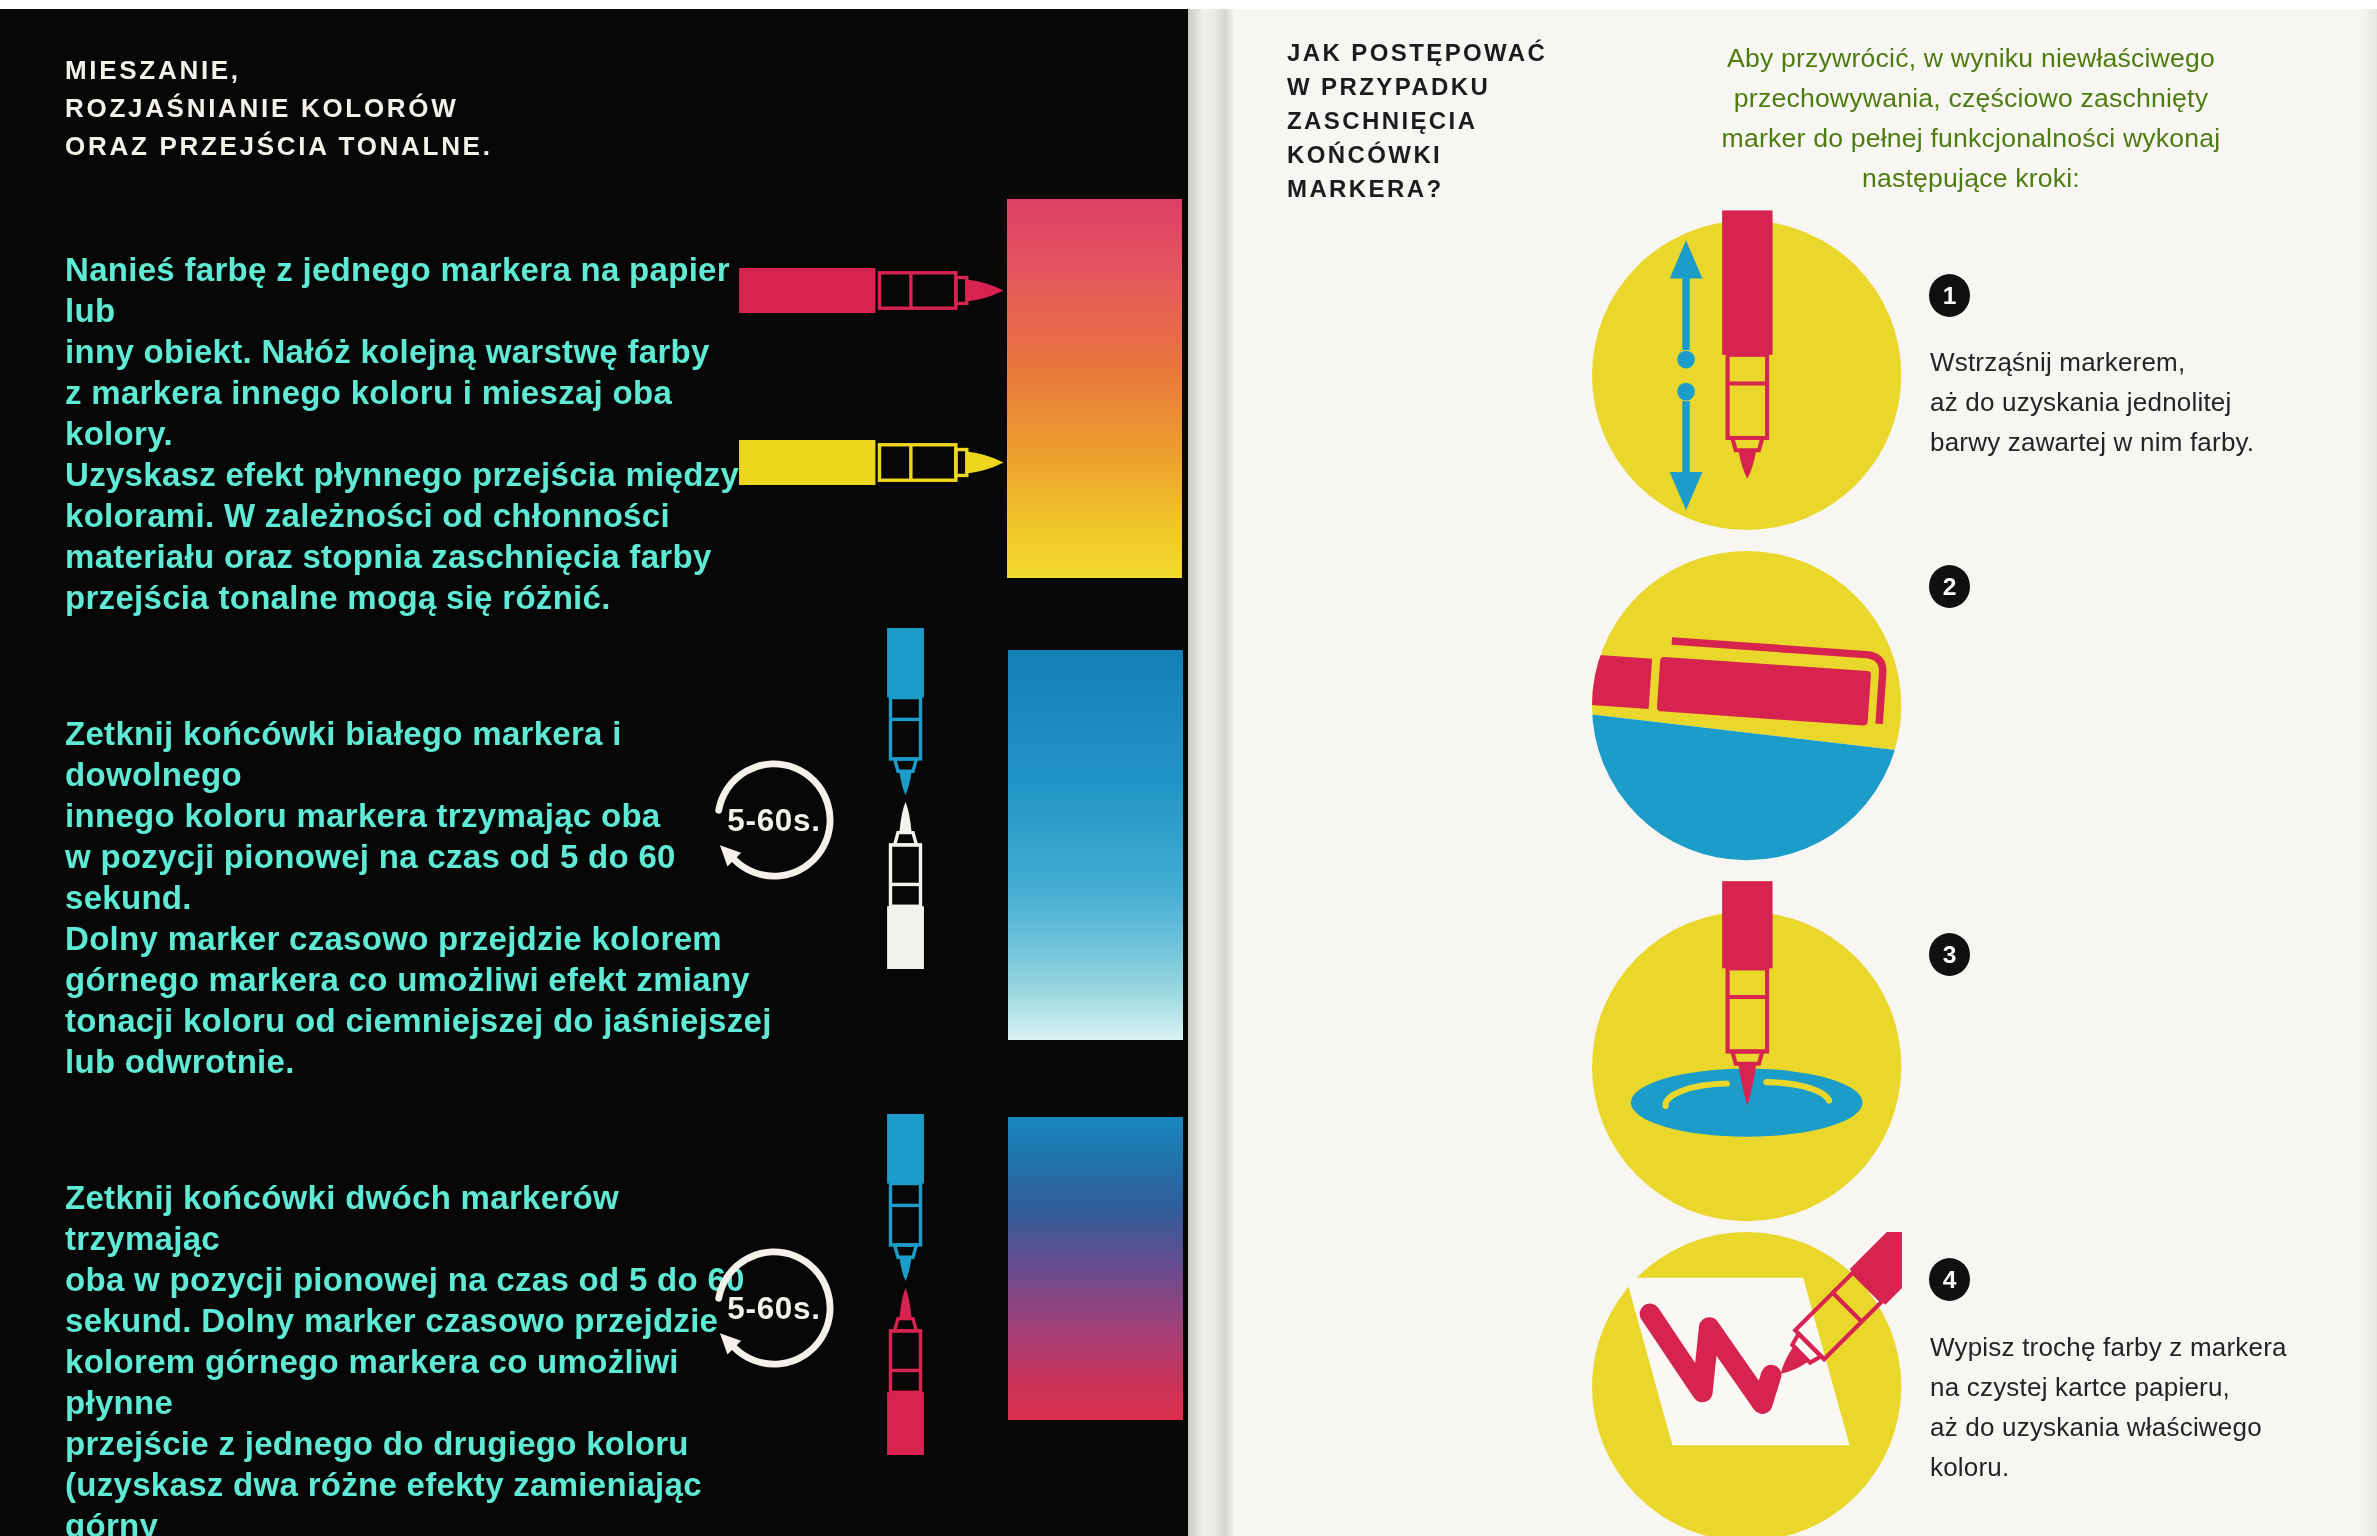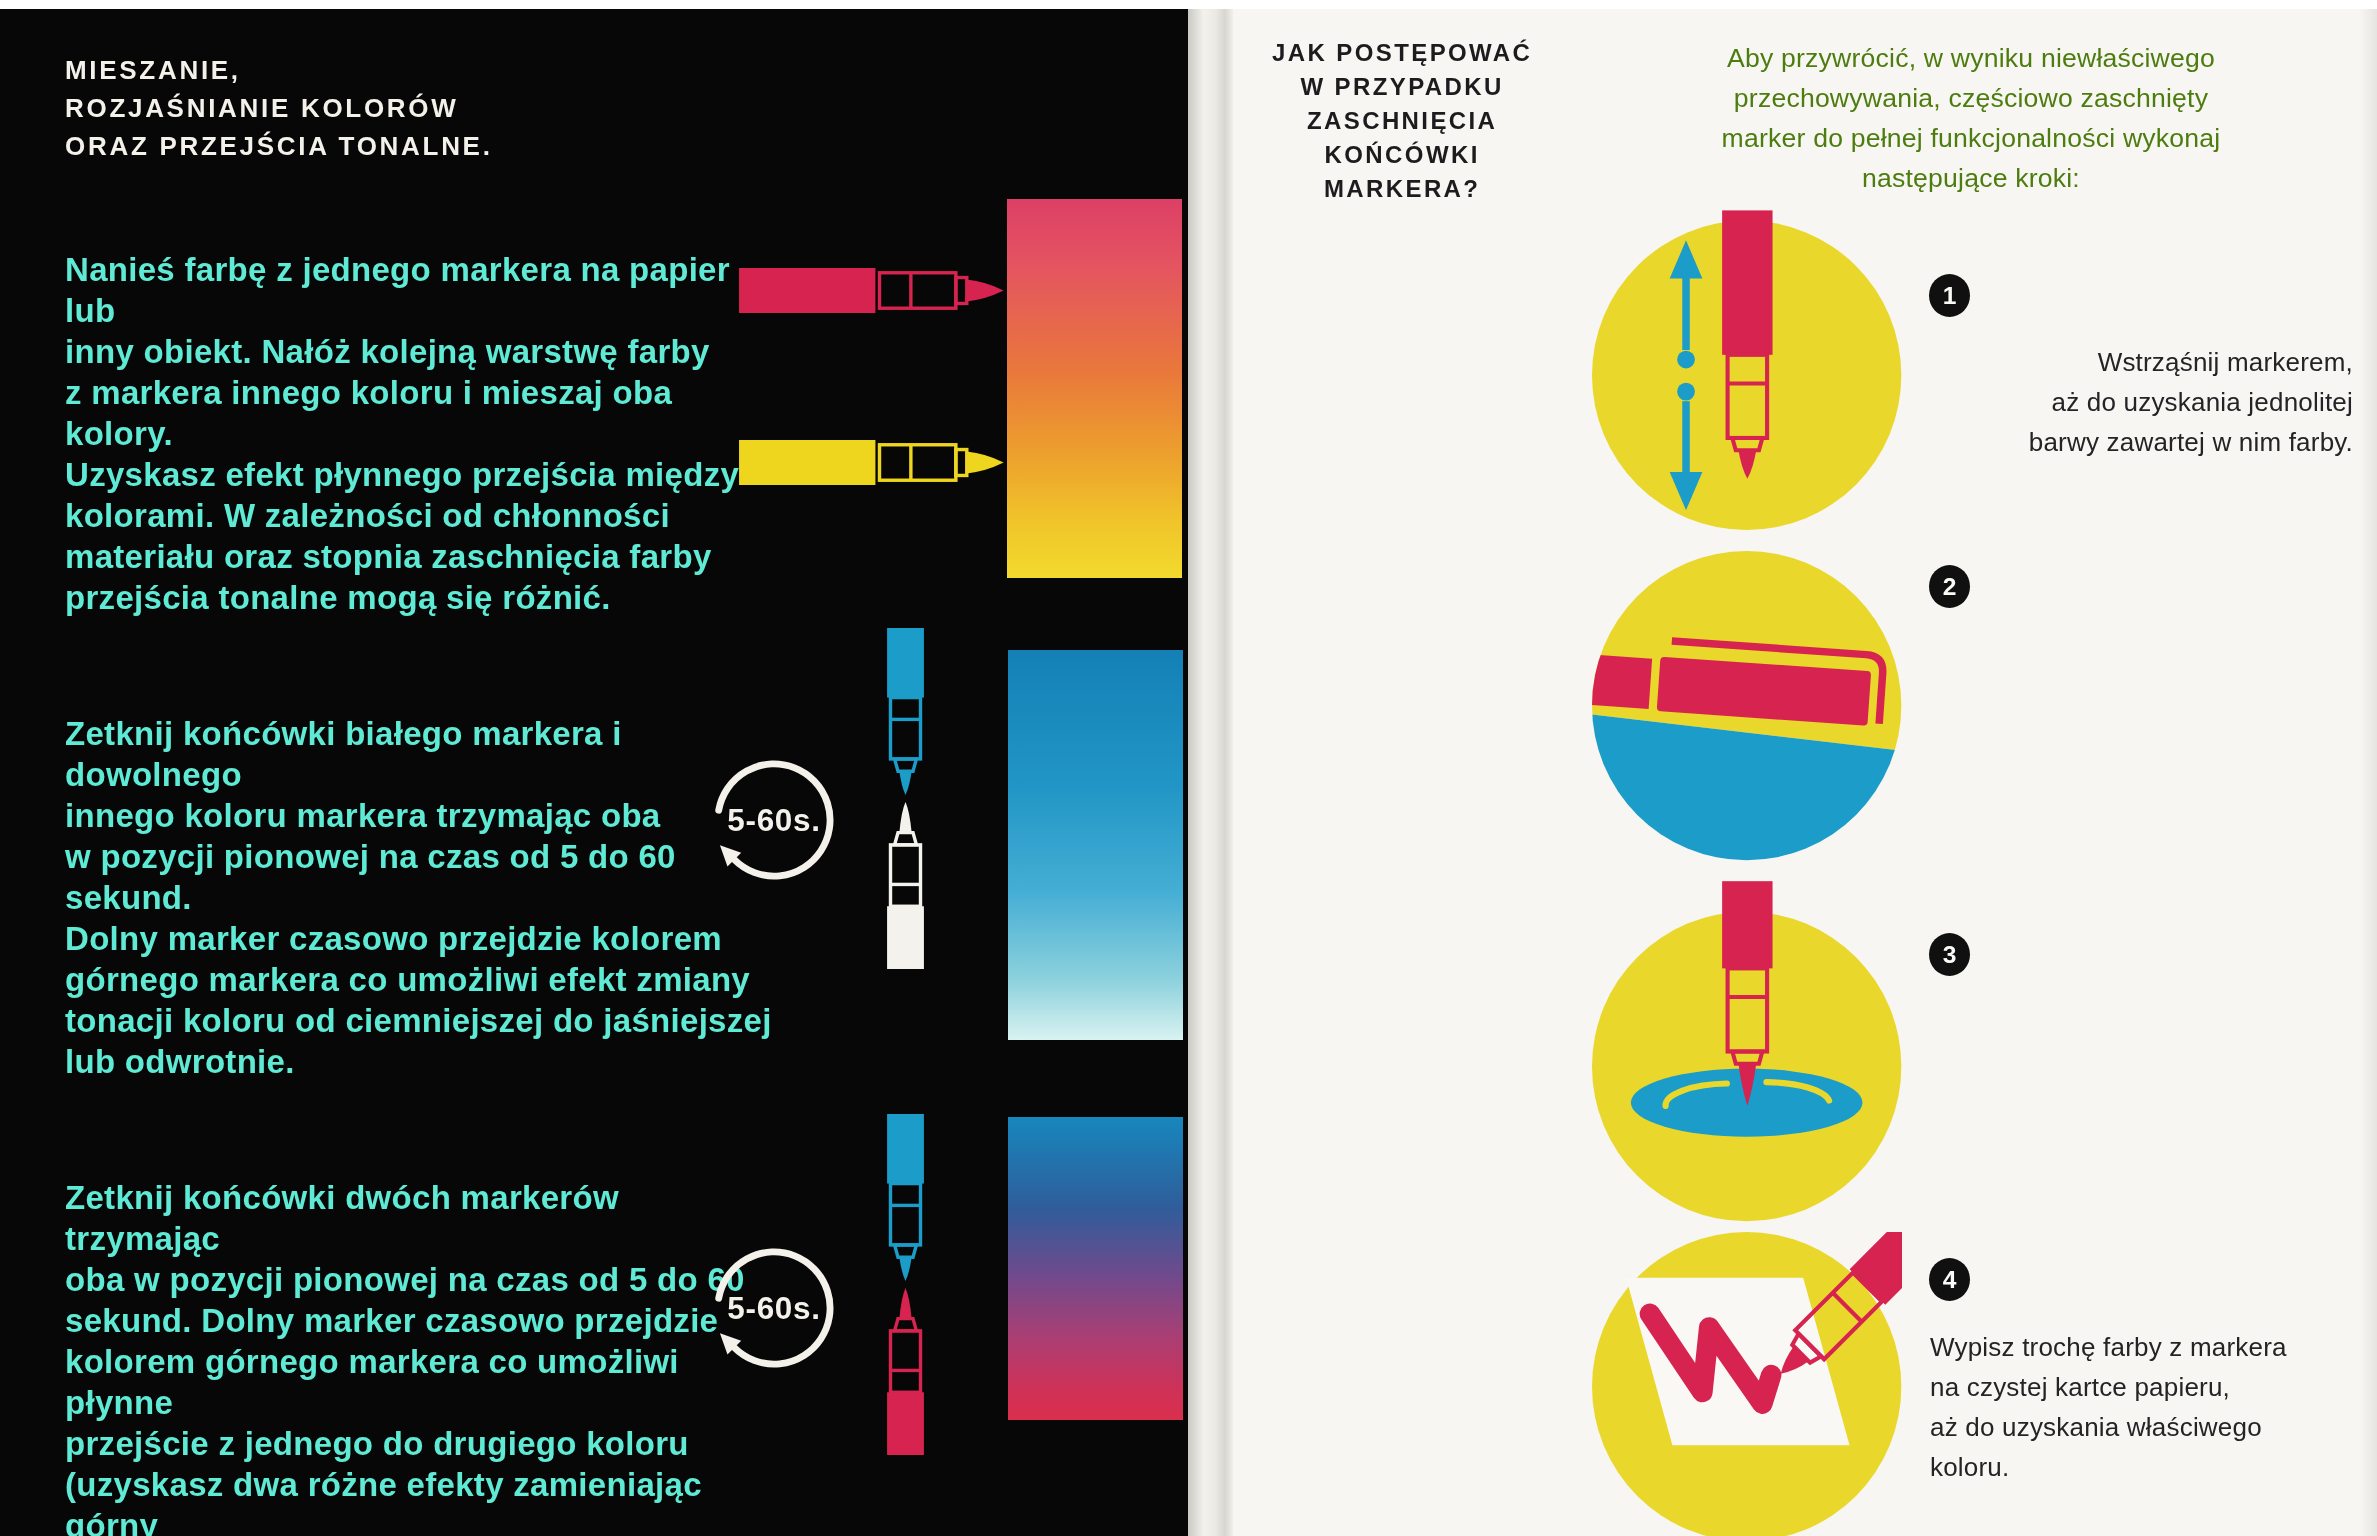--- a/index.html
+++ b/index.html
@@ -33,40 +33,40 @@
   .timer1{top:746px;} .timer2{top:1234px;}
   .timer text{font-family:"Liberation Sans",sans-serif;font-size:46px;font-weight:600;fill:#f3f1ea;letter-spacing:1px;}
   
   .fold{position:absolute;left:1188px;top:0;width:45px;height:1537px;
     background:linear-gradient(90deg,#cbc9c3 0%,#f3f1ec 35%,#eceae4 60%,#d8d6d0 82%,#f1efeb 100%);}
   
   .right-page{position:absolute;left:1233px;top:0;width:1144px;height:1537px;background:#f7f6f2;}
   .right-edge{position:absolute;right:0;top:0;width:17.7px;height:100%;
     background:linear-gradient(90deg,rgba(0,0,0,0) 0%,rgba(0,0,0,.07) 100%);}
   .rp-heading{
-    position:absolute;left:39px;top:27px;color:#1c1c1e;font-size:24px;font-weight:700;
-    line-height:34px;letter-spacing:2.4px;white-space:pre-line;text-align:center;
+    position:absolute;left:54px;top:27px;color:#1c1c1e;font-size:24px;font-weight:700;
+    line-height:34px;letter-spacing:2.4px;white-space:pre-line;
   }
   .rp-intro{
     position:absolute;left:356px;top:29px;width:764px;color:#4d7c0f;font-size:26.6px;
     line-height:40px;letter-spacing:0.2px;white-space:pre-line;text-align:center;
   }
   .step-icon{position:absolute;left:359px;}
   .icon1{top:201px;} .icon2{top:542px;} .icon3{top:872px;} .icon4{top:1223px;}
   .badge{
     position:absolute;left:696px;width:41px;height:43px;border-radius:50%;background:#101010;
     color:#fbfaf7;display:flex;align-items:center;justify-content:center;
     font-size:24.6px;font-weight:700;
   }
   .badge1{top:265px;} .badge2{top:556px;} .badge3{top:924px;} .badge4{top:1249px;}
   .step-text{
     position:absolute;left:697px;width:423px;color:#242426;font-size:26px;
     line-height:40px;letter-spacing:0.2px;white-space:pre-line;
   }
-  .step-text1{top:333px;text-align:right;} .step-text2{top:626px;} .step-text3{top:989px;} .step-text4{top:1318px;}
+  .step-text1{top:333px;} .step-text2{top:626px;} .step-text3{top:989px;} .step-text4{top:1318px;}
   .rp-note{
     position:absolute;left:40px;top:1311px;width:314px;color:#4a4a4c;font-size:21px;
     font-style:italic;line-height:26px;white-space:pre-line;
   }
 </style>
 </head>
 <body>
 
 <div class="sheet">
 

